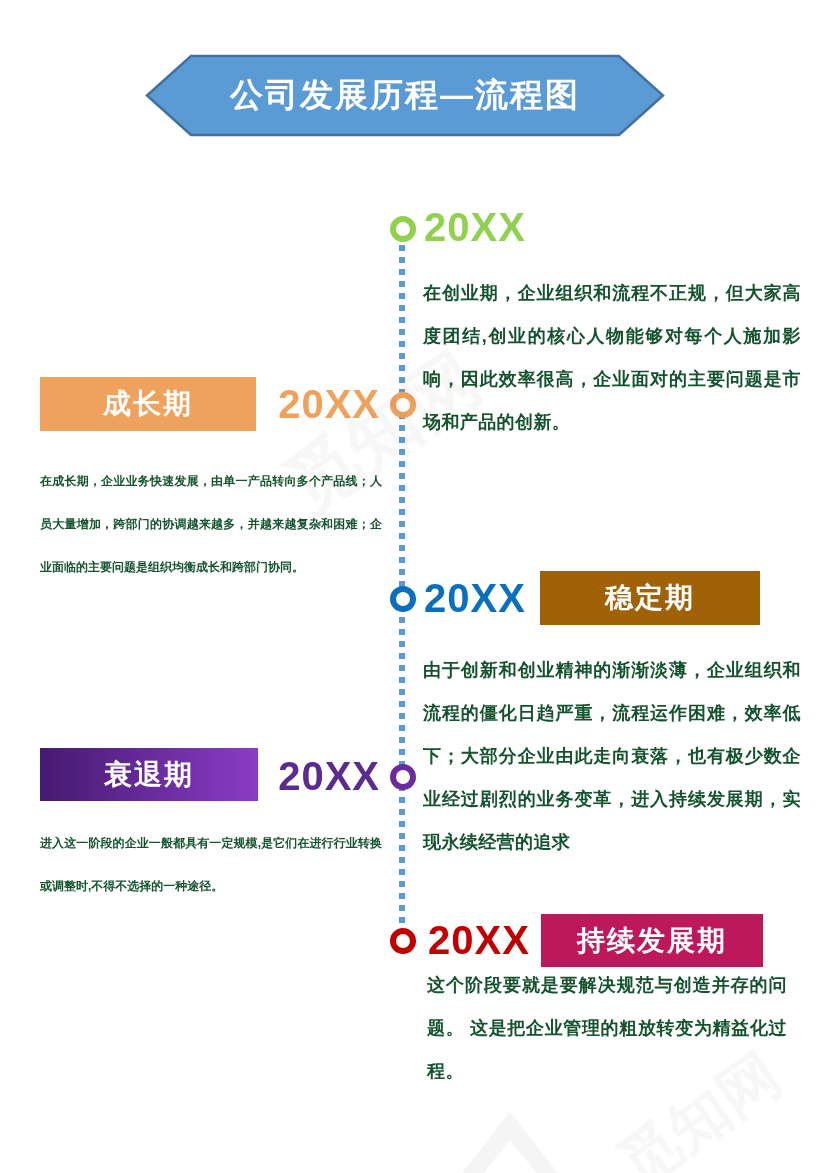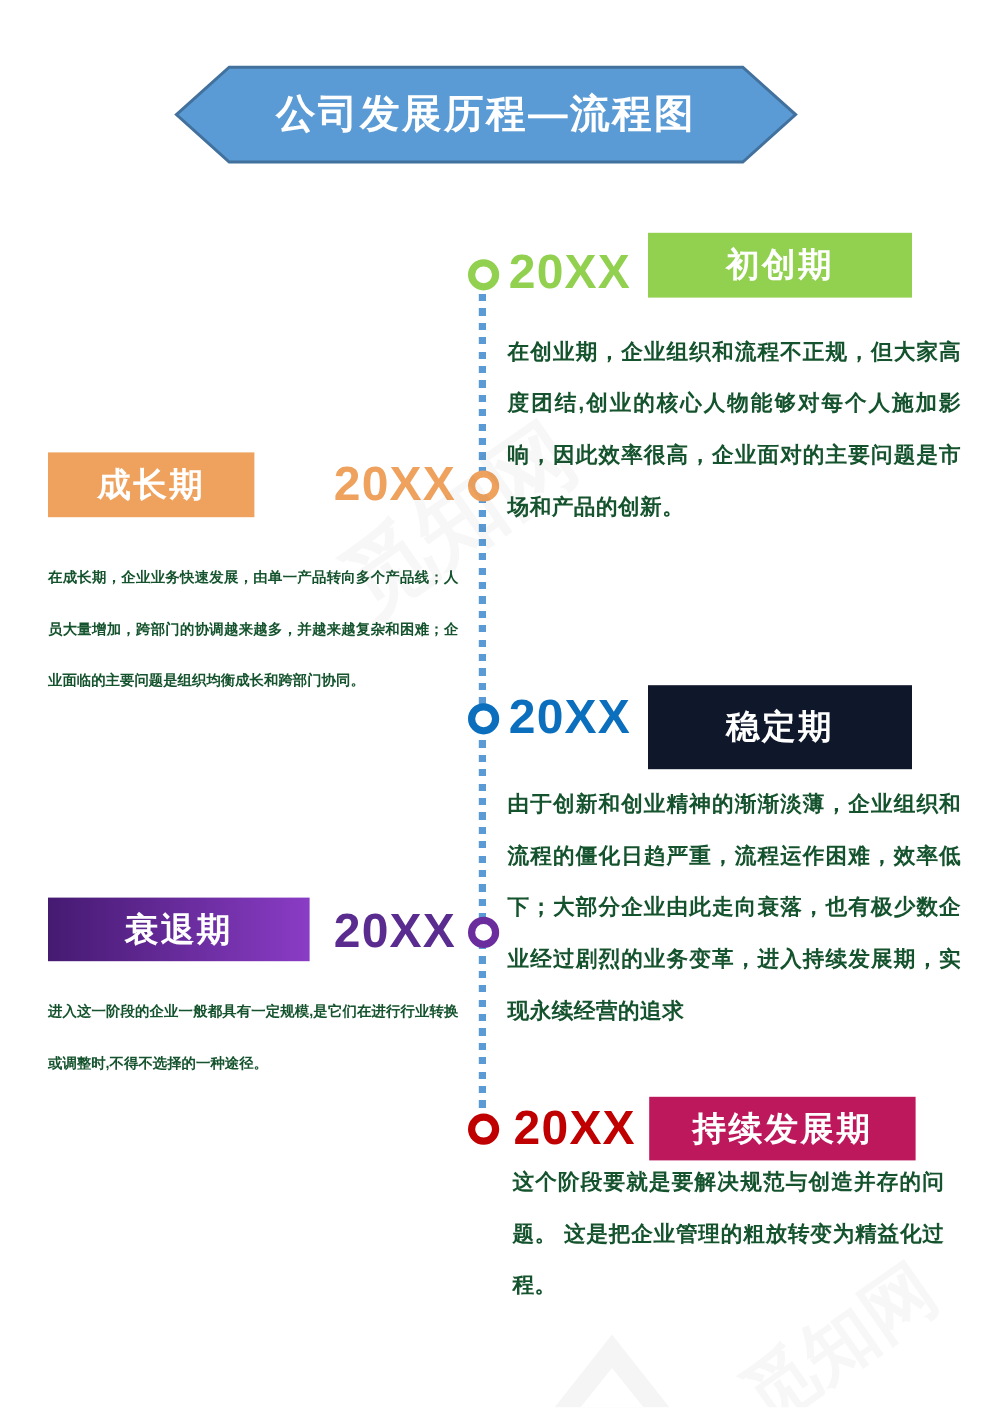--- a/index.html
+++ b/index.html
@@ -40,22 +40,22 @@
   .year.y2{left:268px;top:384px;width:112px;text-align:right;color:#EFA25E;}
   .year.y3{left:424px;top:578px;color:#0B6FBD;}
   .year.y4{left:268px;top:756px;width:112px;text-align:right;color:#5B2C8F;}
   .year.y5{left:428px;top:920px;color:#C00000;}
   
   .stage-block{
     position:absolute;display:flex;align-items:center;justify-content:center;
     color:#ffffff;font-size:28px;font-weight:bold;letter-spacing:2px;
   }
   .stage-block.b1{left:540px;top:194px;width:220px;height:54px;background:#92D050;}
-  .stage-block.b2{left:40px;top:377px;width:172px;height:54px;background:#EFA25E;}
-  .stage-block.b3{left:540px;top:571px;width:220px;height:70px;background:#0f172a;}
+  .stage-block.b2{left:40px;top:377px;width:216px;height:54px;background:#EFA25E;}
+  .stage-block.b3{left:540px;top:571px;width:220px;height:54px;background:#a16207;}
   .stage-block.b4{left:40px;top:748px;width:218px;height:53px;
     background:linear-gradient(90deg,#451A71 0%,#8A3CC5 100%);text-align:center;}
   .stage-block.b5{left:541px;top:914px;width:222px;height:53px;background:#be185d;}
   
   .desc{
     position:absolute;color:#14532d;font-weight:bold;
     line-height:43px;text-align:justify;
   }
   .desc.right{font-size:18px;letter-spacing:0.4px;}
   .desc.left{font-size:12px;letter-spacing:0px;}
@@ -94,23 +94,20 @@
 
   <div class="timeline-line"></div>
 
   <div class="ring c1"></div>
   <div class="ring c2"></div>
   <div class="ring c3"></div>
   <div class="ring c4"></div>
   <div class="ring c5"></div>
 
   <div class="year y1">20XX</div>
-  <div class="stage-block b1">
-    <span>初创期</span>
-  </div>
   <div class="desc right d1">在创业期，企业组织和流程不正规，但大家高度团结,创业的核心人物能够对每个人施加影响，因此效率很高，企业面对的主要问题是市场和产品的创新。</div>
 
   <div class="stage-block b2">
     <span>成长期</span>
   </div>
   <div class="year y2">20XX</div>
   <div class="desc left d2">在成长期，企业业务快速发展，由单一产品转向多个产品线；人员大量增加，跨部门的协调越来越多，并越来越复杂和困难；企业面临的主要问题是组织均衡成长和跨部门协同。</div>
 
   <div class="year y3">20XX</div>
   <div class="stage-block b3">

